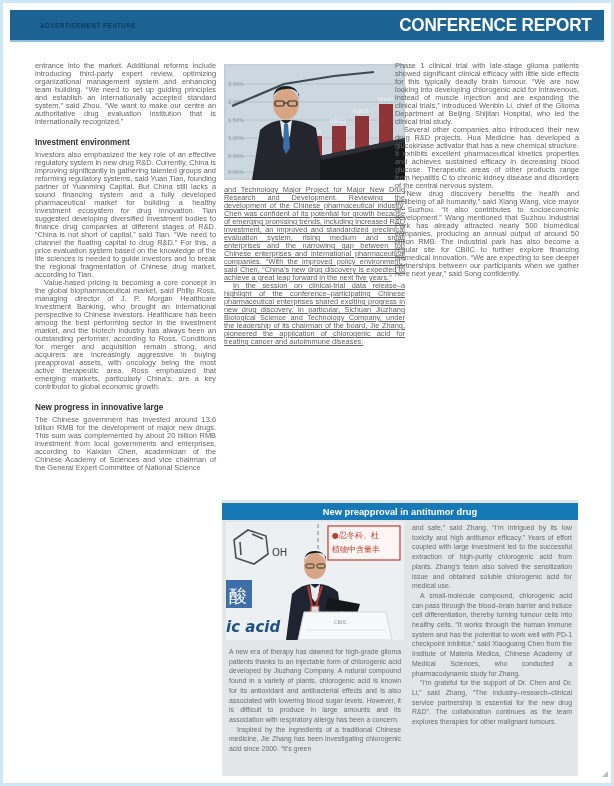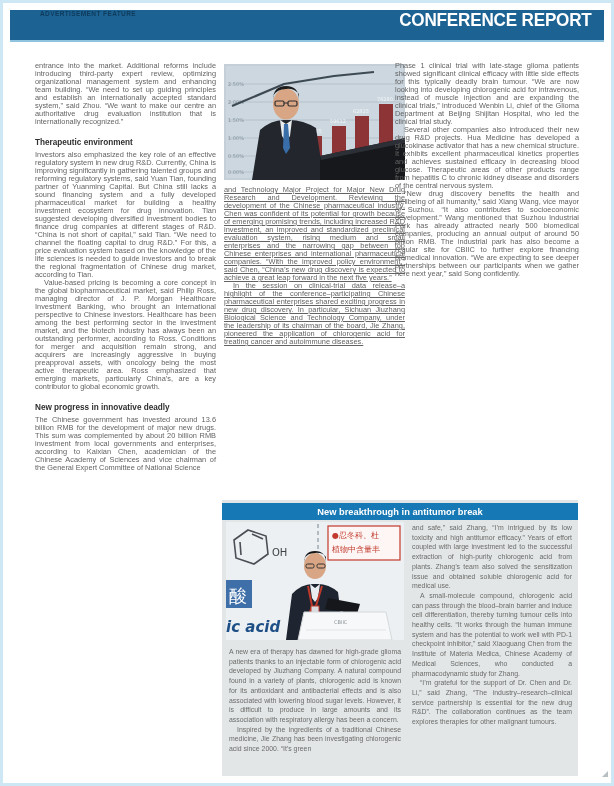--- a/index.html
+++ b/index.html
@@ -14,21 +14,21 @@
     position:absolute;left:0;top:0;width:608px;height:780px;
     background:#ffffff;
     border:3px solid #cde7f4;
     overflow:hidden;
   }
   
   .header-bar{
     position:absolute;left:7px;right:7px;top:7px;height:30px;
     background:#1c6394;
     border-bottom:2px solid #8fc3de;
-    display:flex;justify-content:space-between;
+    display:flex;align-items:center;justify-content:space-between;
   }
   .adv-label{
     margin-left:30px;
     font-size:6.5px;font-weight:bold;letter-spacing:.4px;
     color:#0f3a5a;
   }
   .report-title{
     margin-right:12px;
     font-size:18px;font-weight:bold;color:#ffffff;
     letter-spacing:-0.2px;
@@ -97,24 +97,24 @@
 
 <div class="page">
 
   <div class="header-bar">
     <span class="adv-label">ADVERTISEMENT FEATURE</span>
     <span class="report-title">CONFERENCE REPORT</span>
   </div>
 
   <div class="col col1">
     <p>entrance into the market. Additional reforms include introducing third-party expert review, optimizing organizational management system and enhancing team building. “We need to set up guiding principles and establish an internationally accepted standard system,” said Zhou. “We want to make our centre an authoritative drug evaluation institution that is internationally recognized.”</p>
-    <h3>Therapeutic environment</h3>
+    <h3>Investment environment</h3>
     <p>Investors also emphasized the key role of an effective regulatory system in new drug R&amp;D. Currently, China is improving significantly in gathering talented groups and reforming regulatory systems, said Yuan Tian, founding partner of Yuanming Capital. But China still lacks a sound financing system and a fully developed pharmaceutical market for building a healthy investment ecosystem for drug innovation. Tian suggested developing diversified investment bodies to finance drug companies at different stages of R&amp;D. “China is not short of capital,” said Tian. “We need to channel the floating capital to drug R&amp;D.” For this, a price evaluation system based on the knowledge of the life sciences is needed to guide investors and to break the regional fragmentation of Chinese drug market, according to Tian.</p>
     <p class="indent">Value-based pricing is becoming a core concept in the global biopharmaceutical market, said Philip Ross, managing director of J. P. Morgan Healthcare Investment Banking, who brought an international perspective to Chinese investors. Healthcare has been among the best performing sector in the investment market, and the biotech industry has always been an outstanding performer, according to Ross. Conditions for merger and acquisition remain strong, and acquirers are increasingly aggressive in buying preapproval assets, with oncology being the most active therapeutic area. Ross emphasized that emerging markets, particularly China’s, are a key contributor to global economic growth.</p>
-    <h3>New progress in innovative deadly</h3>
+    <h3>New progress in innovative large</h3>
     <p>The Chinese government has invested around 13.6 billion RMB for the development of major new drugs. This sum was complemented by about 20 billion RMB investment from local governments and enterprises, according to Kaixian Chen, academician of the Chinese Academy of Sciences and vice chairman of the General Expert Committee of National Science</p>
   </div>
 
   <div class="col col2">
     <div class="photo-frame">
       <svg width="181" height="116" viewBox="0 0 181 116">
         <rect x="0" y="0" width="181" height="116" fill="#c4cfd8"></rect>
         <rect x="2" y="2" width="177" height="112" fill="#ccd7df"></rect>
         <g stroke="#b5c2cc" stroke-width="1">
           <line x1="4" y1="20" x2="177" y2="20"></line>
@@ -166,21 +166,21 @@
   </div>
 
   <div class="col col3">
     <p>Phase 1 clinical trial with late-stage glioma patients showed significant clinical efficacy with little side effects for this typically deadly brain tumour. “We are now looking into developing chlorogenic acid for intravenous, instead of muscle injection and are expanding the clinical trials,” introduced Wenbin Li, chief of the Glioma Department at Beijing Shijitan Hospital, who led the clinical trial study.</p>
     <p class="indent">Several other companies also introduced their new drug R&amp;D projects. Hua Medicine has developed a glucokinase activator that has a new chemical structure. It exhibits excellent pharmaceutical kinetics properties and achieves sustained efficacy in decreasing blood glucose. Therapeutic areas of other products range from hepatitis C to chronic kidney disease and disorders of the central nervous system.</p>
     <p class="indent">“New drug discovery benefits the health and wellbeing of all humanity,” said Xiang Wang, vice mayor of Suzhou. “It also contributes to socioeconomic development.” Wang mentioned that Suzhou Industrial Park has already attracted nearly 500 biomedical companies, producing an annual output of around 50 billion RMB. The industrial park has also become a regular site for CBIIC to further explore financing biomedical innovation. “We are expecting to see deeper partnerships between our participants when we gather here next year,” said Song confidently.</p>
   </div>
 
   <div class="feature-box">
     <div class="feature-title-bar">
-      <span>New breakthrough in antitumor break</span>
+      <span>New preapproval in antitumor drug</span>
     </div>
 
     <div class="feature-photo">
       <svg width="178" height="118" viewBox="0 0 178 118">
         <rect x="0" y="0" width="178" height="118" fill="#edf0f3"></rect>
 
         <g stroke="#4a4f55" stroke-width="1.6" fill="none">
           <polygon points="22,8 40,14 42,32 28,42 10,36 8,18"></polygon>
           <line x1="14" y1="20" x2="15" y2="33"></line>
           <line x1="26" y1="12" x2="37" y2="17"></line>

